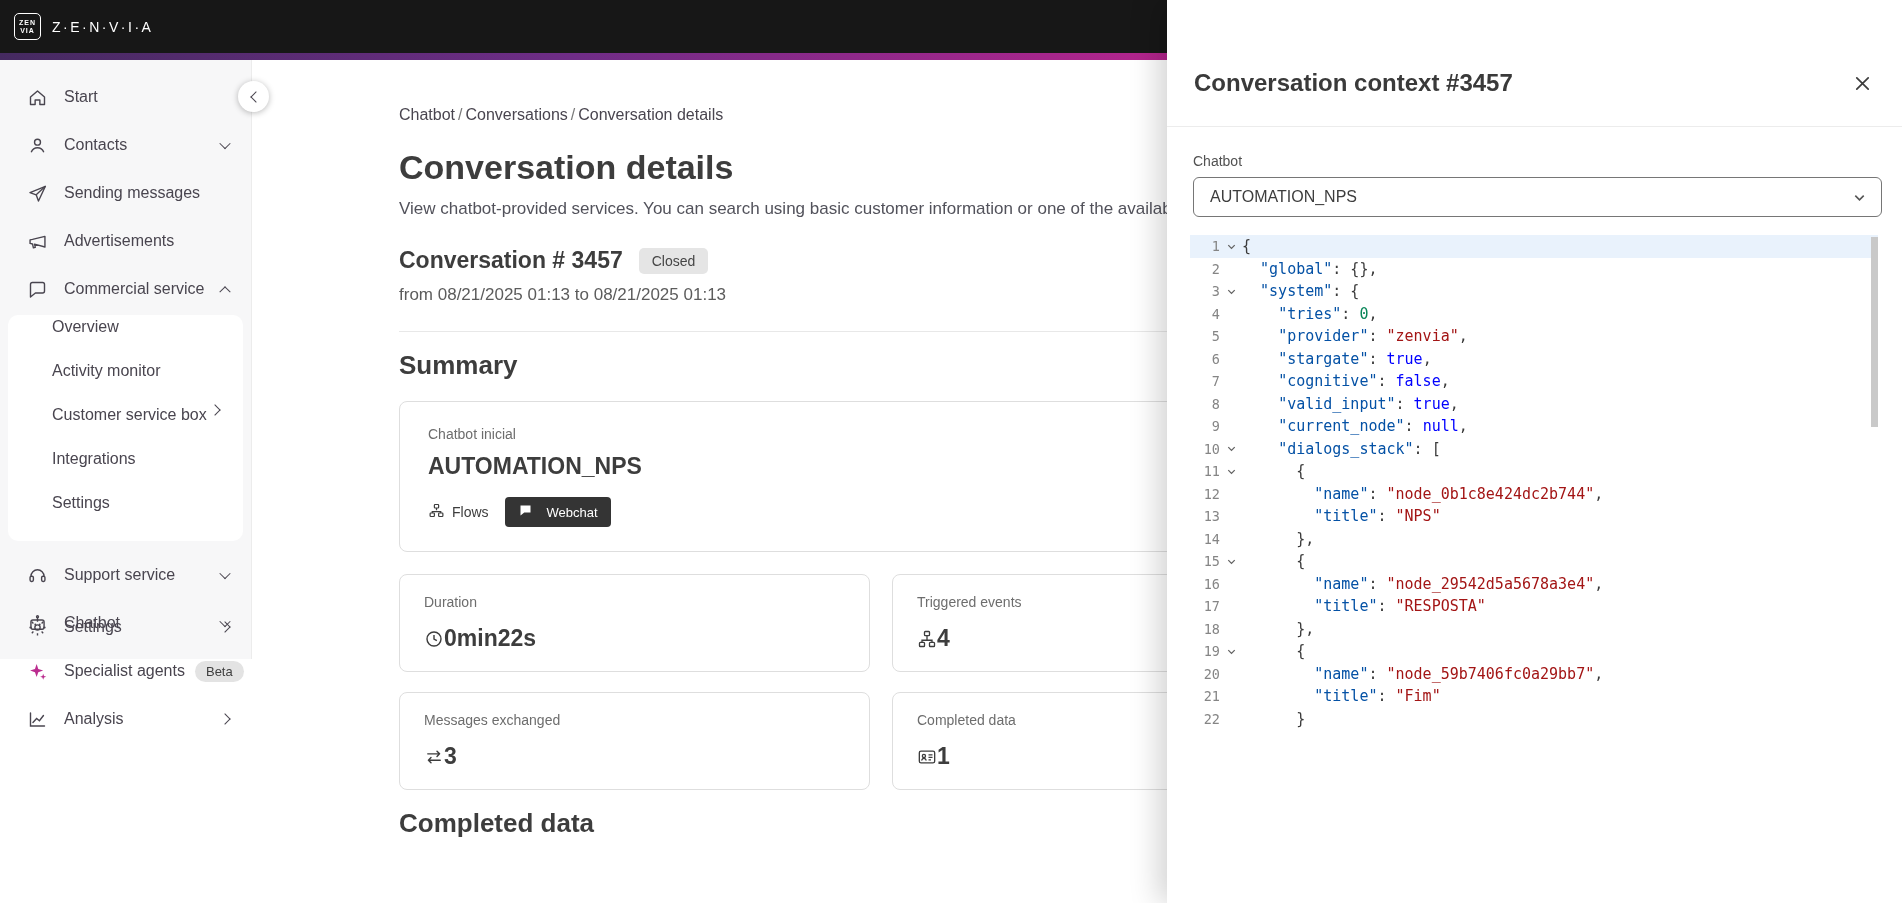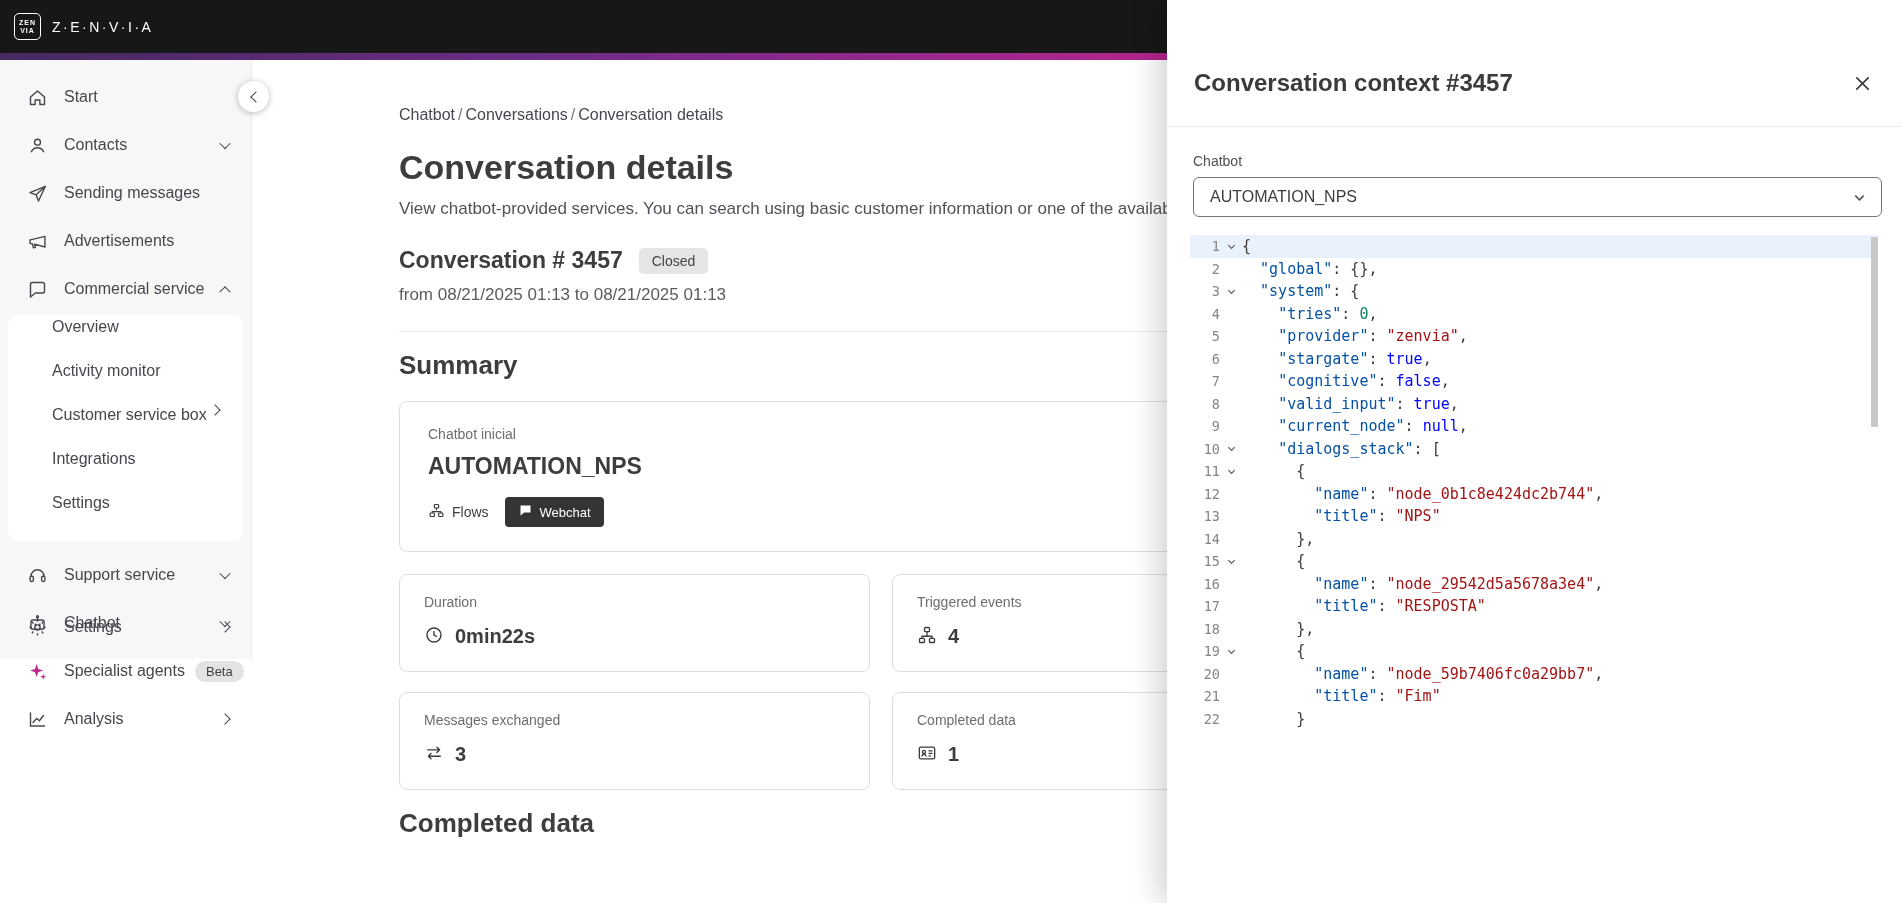--- a/index.html
+++ b/index.html
@@ -58,28 +58,28 @@
     border-radius: 5px; }
   .date-range { margin-top: 11px; font-size: 17px; color: #5c5c5c; }
   .divider { margin-top: 26px; width: 1250px; height: 1px; background: #e8e8e8; }
   .section-heading { font-size: 26px; font-weight: 600; color: #3d3d3d; margin-top: 18px; }
   .chatbot-card { margin-top: 20px; width: 1250px; border: 1px solid #dedede; border-radius: 8px;
     padding: 24px 28px; }
   .card-label { font-size: 14px; color: #6d6d6d; }
   .card-name { font-size: 23px; font-weight: 700; color: #3d3d3d; margin-top: 11px; }
   .chips { margin-top: 17px; display: flex; align-items: center; gap: 16px; }
   .chip-flows { display: flex; align-items: center; gap: 7px; font-size: 14px; color: #3d3d3d; }
-  .chip-webchat { display: flex; align-items: center; gap: 7px; font-size: 13px; color: #fff;
+  .chip-webchat { display: flex; align-items: center; gap: 14px; font-size: 13px; color: #fff;
     background: #343434; padding: 6px 13px; border-radius: 4px; }
   .stats-grid { margin-top: 22px; display: grid; grid-template-columns: 471px 471px;
     gap: 20px 22px; }
   .stat-card { border: 1px solid #dedede; border-radius: 8px; padding: 19px 24px; height: 98px; }
   .stat-label { font-size: 14px; color: #6d6d6d; }
-  .stat-value { margin-top: 15px; display: flex; gap: 11px;
-    font-size: 20px; font-weight: 700; color: #3d3d3d; }
+  .stat-value { margin-top: 15px; display: flex; align-items: center; 
+    font-size: 23px; font-weight: 700; color: #3d3d3d; }
   .stat-value .icon { display: inline-flex; color: #3d3d3d; }
 
   
   .panel { position: absolute; right: 0; top: 0; width: 735px; height: 903px; background: #fff;
     z-index: 10; box-shadow: -8px 0 28px rgba(0,0,0,.18); }
   .panel-header { height: 87px; display: flex; align-items: center; justify-content: space-between;
     padding: 0 26px 0 27px; border-bottom: 1px solid #ececec; margin-top: 40px; }
   .panel-title { font-size: 24px; font-weight: 600; color: #3a3a3a; }
   .close-btn { background: none; border: none; cursor: pointer; padding: 4px; display: flex; }
   .panel-body { padding: 26px 24px 0 26px; }

